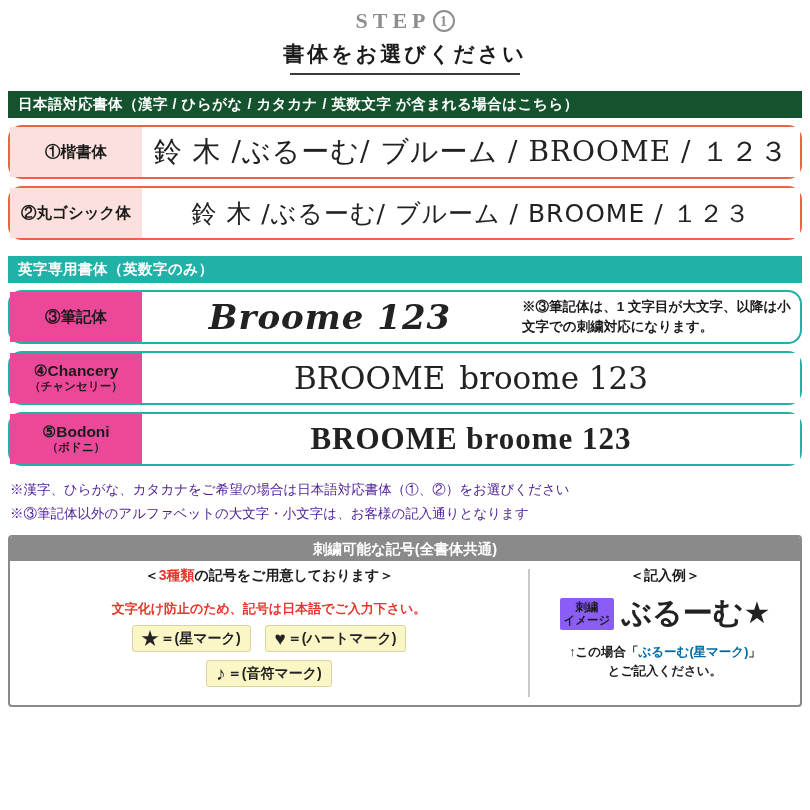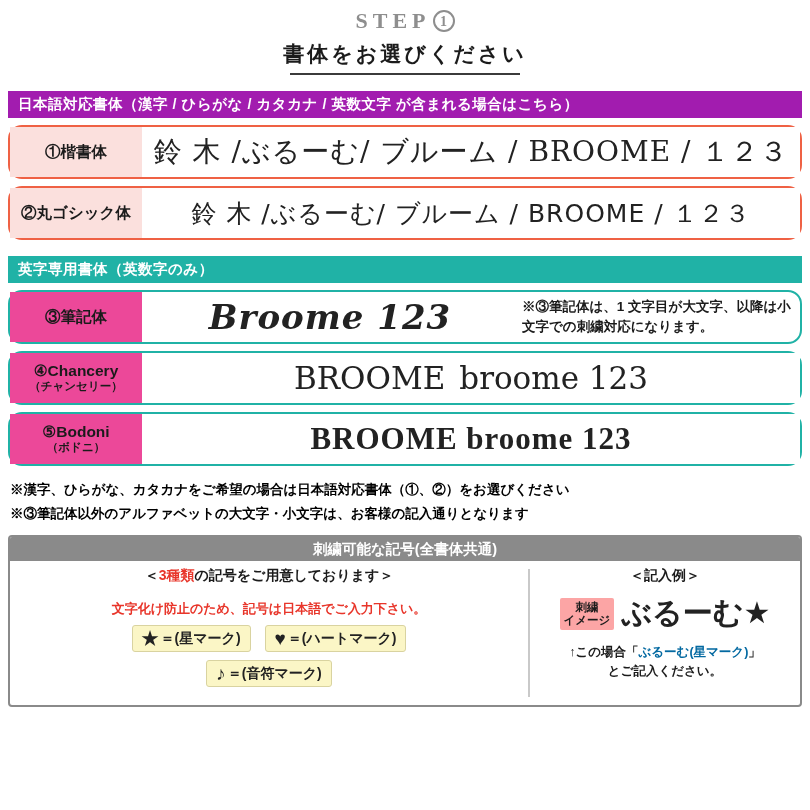--- a/index.html
+++ b/index.html
@@ -63,21 +63,21 @@
   .band {
     margin: 16px 8px 0 8px;
     height: 27px;
     line-height: 27px;
     color: #fff;
     font-size: 14.5px;
     font-weight: bold;
     padding-left: 10px;
     letter-spacing: 0.5px;
   }
-  .band.orange { background: #a21caf; }
+  .band.orange { background: #14532d; }
   .band.teal   { background: #20b2a6; }
 
   
   .row {
     margin: 7px 8px 0 8px;
     display: flex;
     align-items: stretch;
     border: 2px solid #ef6144;
     border-radius: 14px;
     min-height: 54px;
@@ -149,22 +149,22 @@
     line-height: 1.45;
     color: #1b1b1b;
     font-weight: bold;
   }
 
   
   .notes {
     margin: 12px 10px 0 10px;
     font-size: 13.5px;
     line-height: 1.75;
-    font-weight: bold;
-    color: #000000;
+    font-weight: normal;
+    color: #4c1d95;
   }
 
   
   .panel {
     margin: 10px 8px 0 8px;
     border: 2px solid #8a8a8a;
     border-radius: 4px;
     overflow: hidden;
     height: 172px;
   }
@@ -226,21 +226,21 @@
     font-weight: bold;
     display: flex;
     align-items: center;
     white-space: nowrap;
   }
   .chip .glyph { font-size: 19px; margin-right: 2px; line-height: 1; }
   .chips.second { margin-top: 8px; }
 
   .ex-row { display: flex; align-items: center; justify-content: center; margin-top: 8px; }
   .ex-tag {
-    background: #fca5a5;
+    background: #8b5cf6;
     border-radius: 2px;
     font-size: 11.5px;
     font-weight: bold;
     line-height: 1.15;
     padding: 3px 4px;
     margin-right: 7px;
     text-align: center;
     color: #1b1b1b;
   }
   .ex-text {

